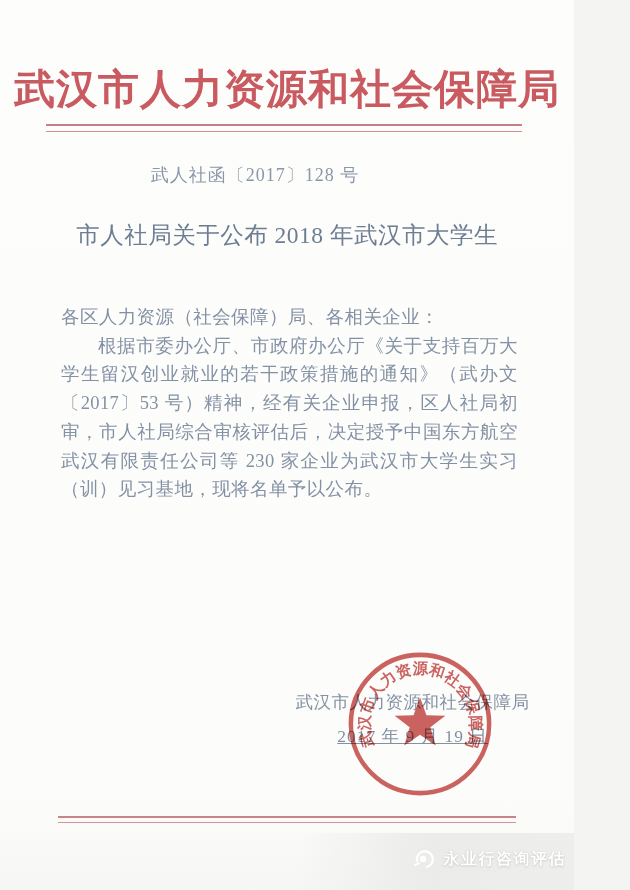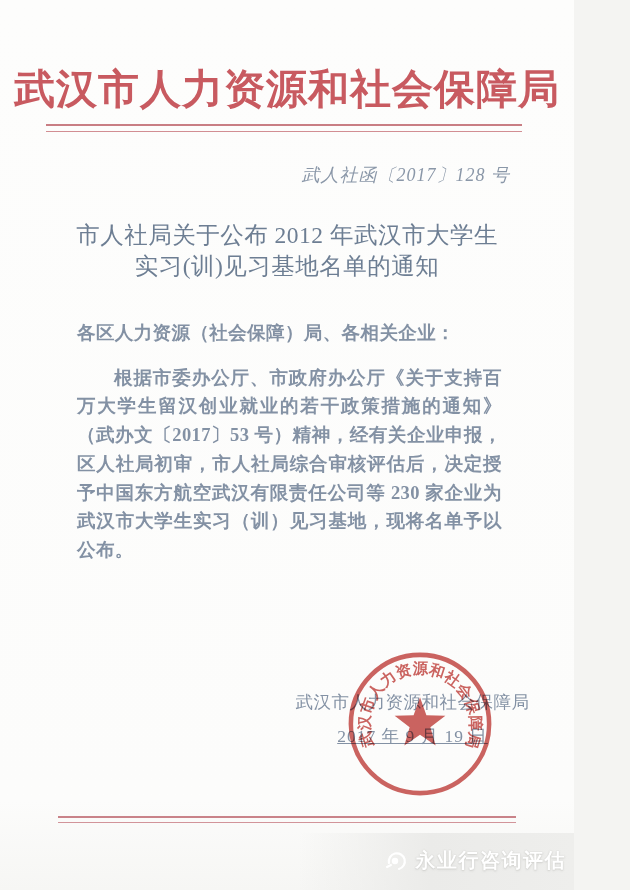--- a/index.html
+++ b/index.html
@@ -28,25 +28,24 @@
   .header-rule {
     position: absolute; top: 124px; left: 46px; right: 52px;
     height: 5px;
     border-top: 2.5px solid #c97e84;
     border-bottom: 1.8px solid #d28e93;
   }
 
   
   .doc-number {
     position: absolute; top: 163px; left: 0; right: 64px;
-    text-align: right;
+    text-align: center;
     font-size: 18px;
     color: #8a97a8;
     letter-spacing: 1px;
-    font-style: italic;
   }
 
   
   .notice-title {
     position: absolute; top: 220px; left: 0; right: 0;
     text-align: center;
     font-size: 23.5px;
     line-height: 31px;
     color: #6d7e93;
     letter-spacing: 0.5px;
@@ -54,21 +53,21 @@
 
   
   .body-text {
     position: absolute; top: 303px; left: 61px; right: 56px;
     font-size: 18.5px;
     line-height: 28.7px;
     color: #8391a4;
     text-align: justify;
     letter-spacing: 0.4px;
   }
-  .body-text p { margin: 16px; font-weight: bold; }
+  .body-text p { margin: 0; }
   .body-text p.indent { text-indent: 2em; }
   .attachment-line {
     text-indent: 2em;
     margin-top: 31px !important;
   }
 
   
   .signature-block {
     position: absolute; top: 691px; left: 295px; width: 235px;
     text-align: center;
@@ -105,39 +104,38 @@
   }
   .footer-strip {
     position: absolute; top: 833px; left: 0; right: 0; bottom: 0;
     background: linear-gradient(90deg, rgba(236,236,234,0) 0%, rgba(236,236,234,0) 52%, #ebebe9 75%, #eeeeec 100%);
   }
   .watermark {
     position: absolute; top: 847px; right: 8px;
     display: flex; align-items: center; gap: 7px;
     color: #ffffff;
     font-family: "Liberation Sans", "DejaVu Sans", sans-serif;
-    font-size: 20px; font-weight: bold;
+    font-size: 16px; font-weight: bold;
     letter-spacing: 1.5px;
     text-shadow: 0 0 1px rgba(190,190,186,0.85), 0 1px 2px rgba(185,185,182,0.5);
   }
   .watermark-logo { flex: 0 0 auto; }
 </style>
 </head>
 <body>
 
 <div class="page">
 
   <h1 class="agency-title">武汉市人力资源和社会保障局</h1>
   <div class="header-rule"></div>
 
   <div class="doc-number">武人社函〔2017〕128 号</div>
 
   <div class="notice-title">
-    <div>市人社局关于公布 2012 年武汉市大学生</div>
-    <div>实习(训)见习基地名单的通知</div>
+    <div>市人社局关于公布 2018 年武汉市大学生</div>
   </div>
 
   <main class="body-text">
     <p class="salutation">各区人力资源（社会保障）局、各相关企业：</p>
     <p class="indent">根据市委办公厅、市政府办公厅《关于支持百万大学生留汉创业就业的若干政策措施的通知》（武办文〔2017〕53 号）精神，经有关企业申报，区人社局初审，市人社局综合审核评估后，决定授予中国东方航空武汉有限责任公司等 230 家企业为武汉市大学生实习（训）见习基地，现将名单予以公布。</p>
   </main>
 
   <div class="signature-block">
     <div>武汉市人力资源和社会保障局</div>
     <div class="signature-date">2017 年 9 月 19 日</div>

